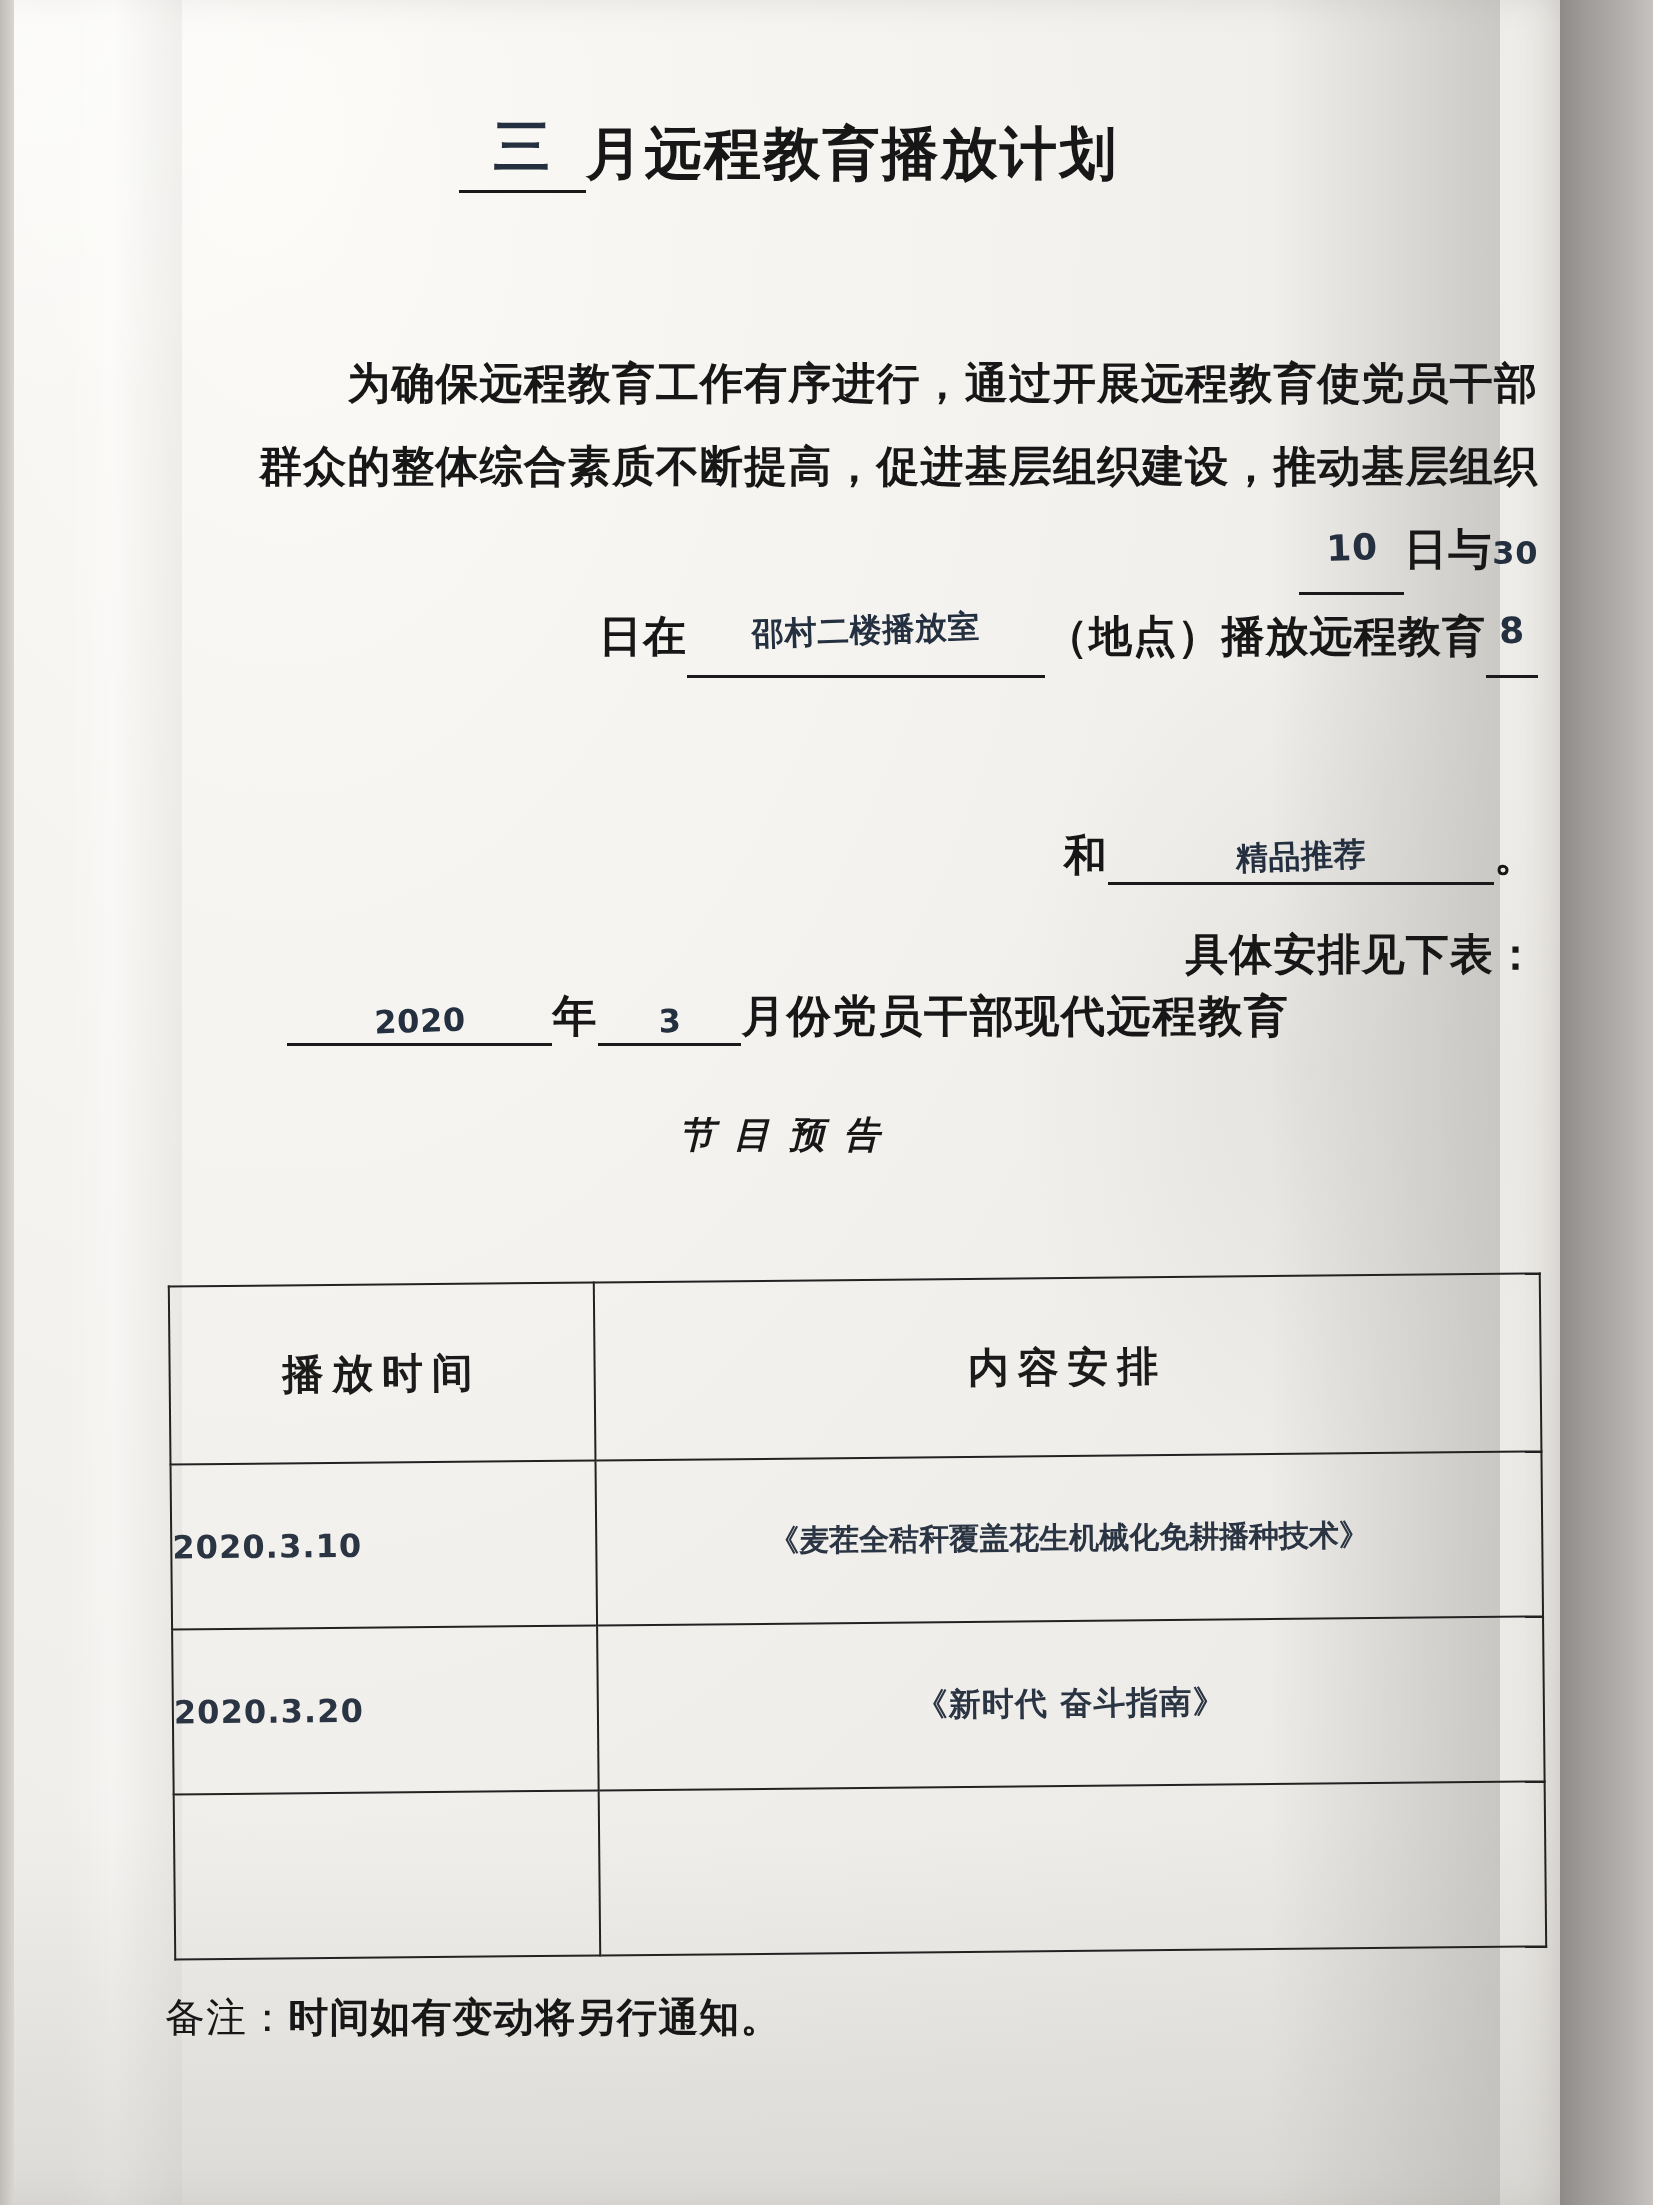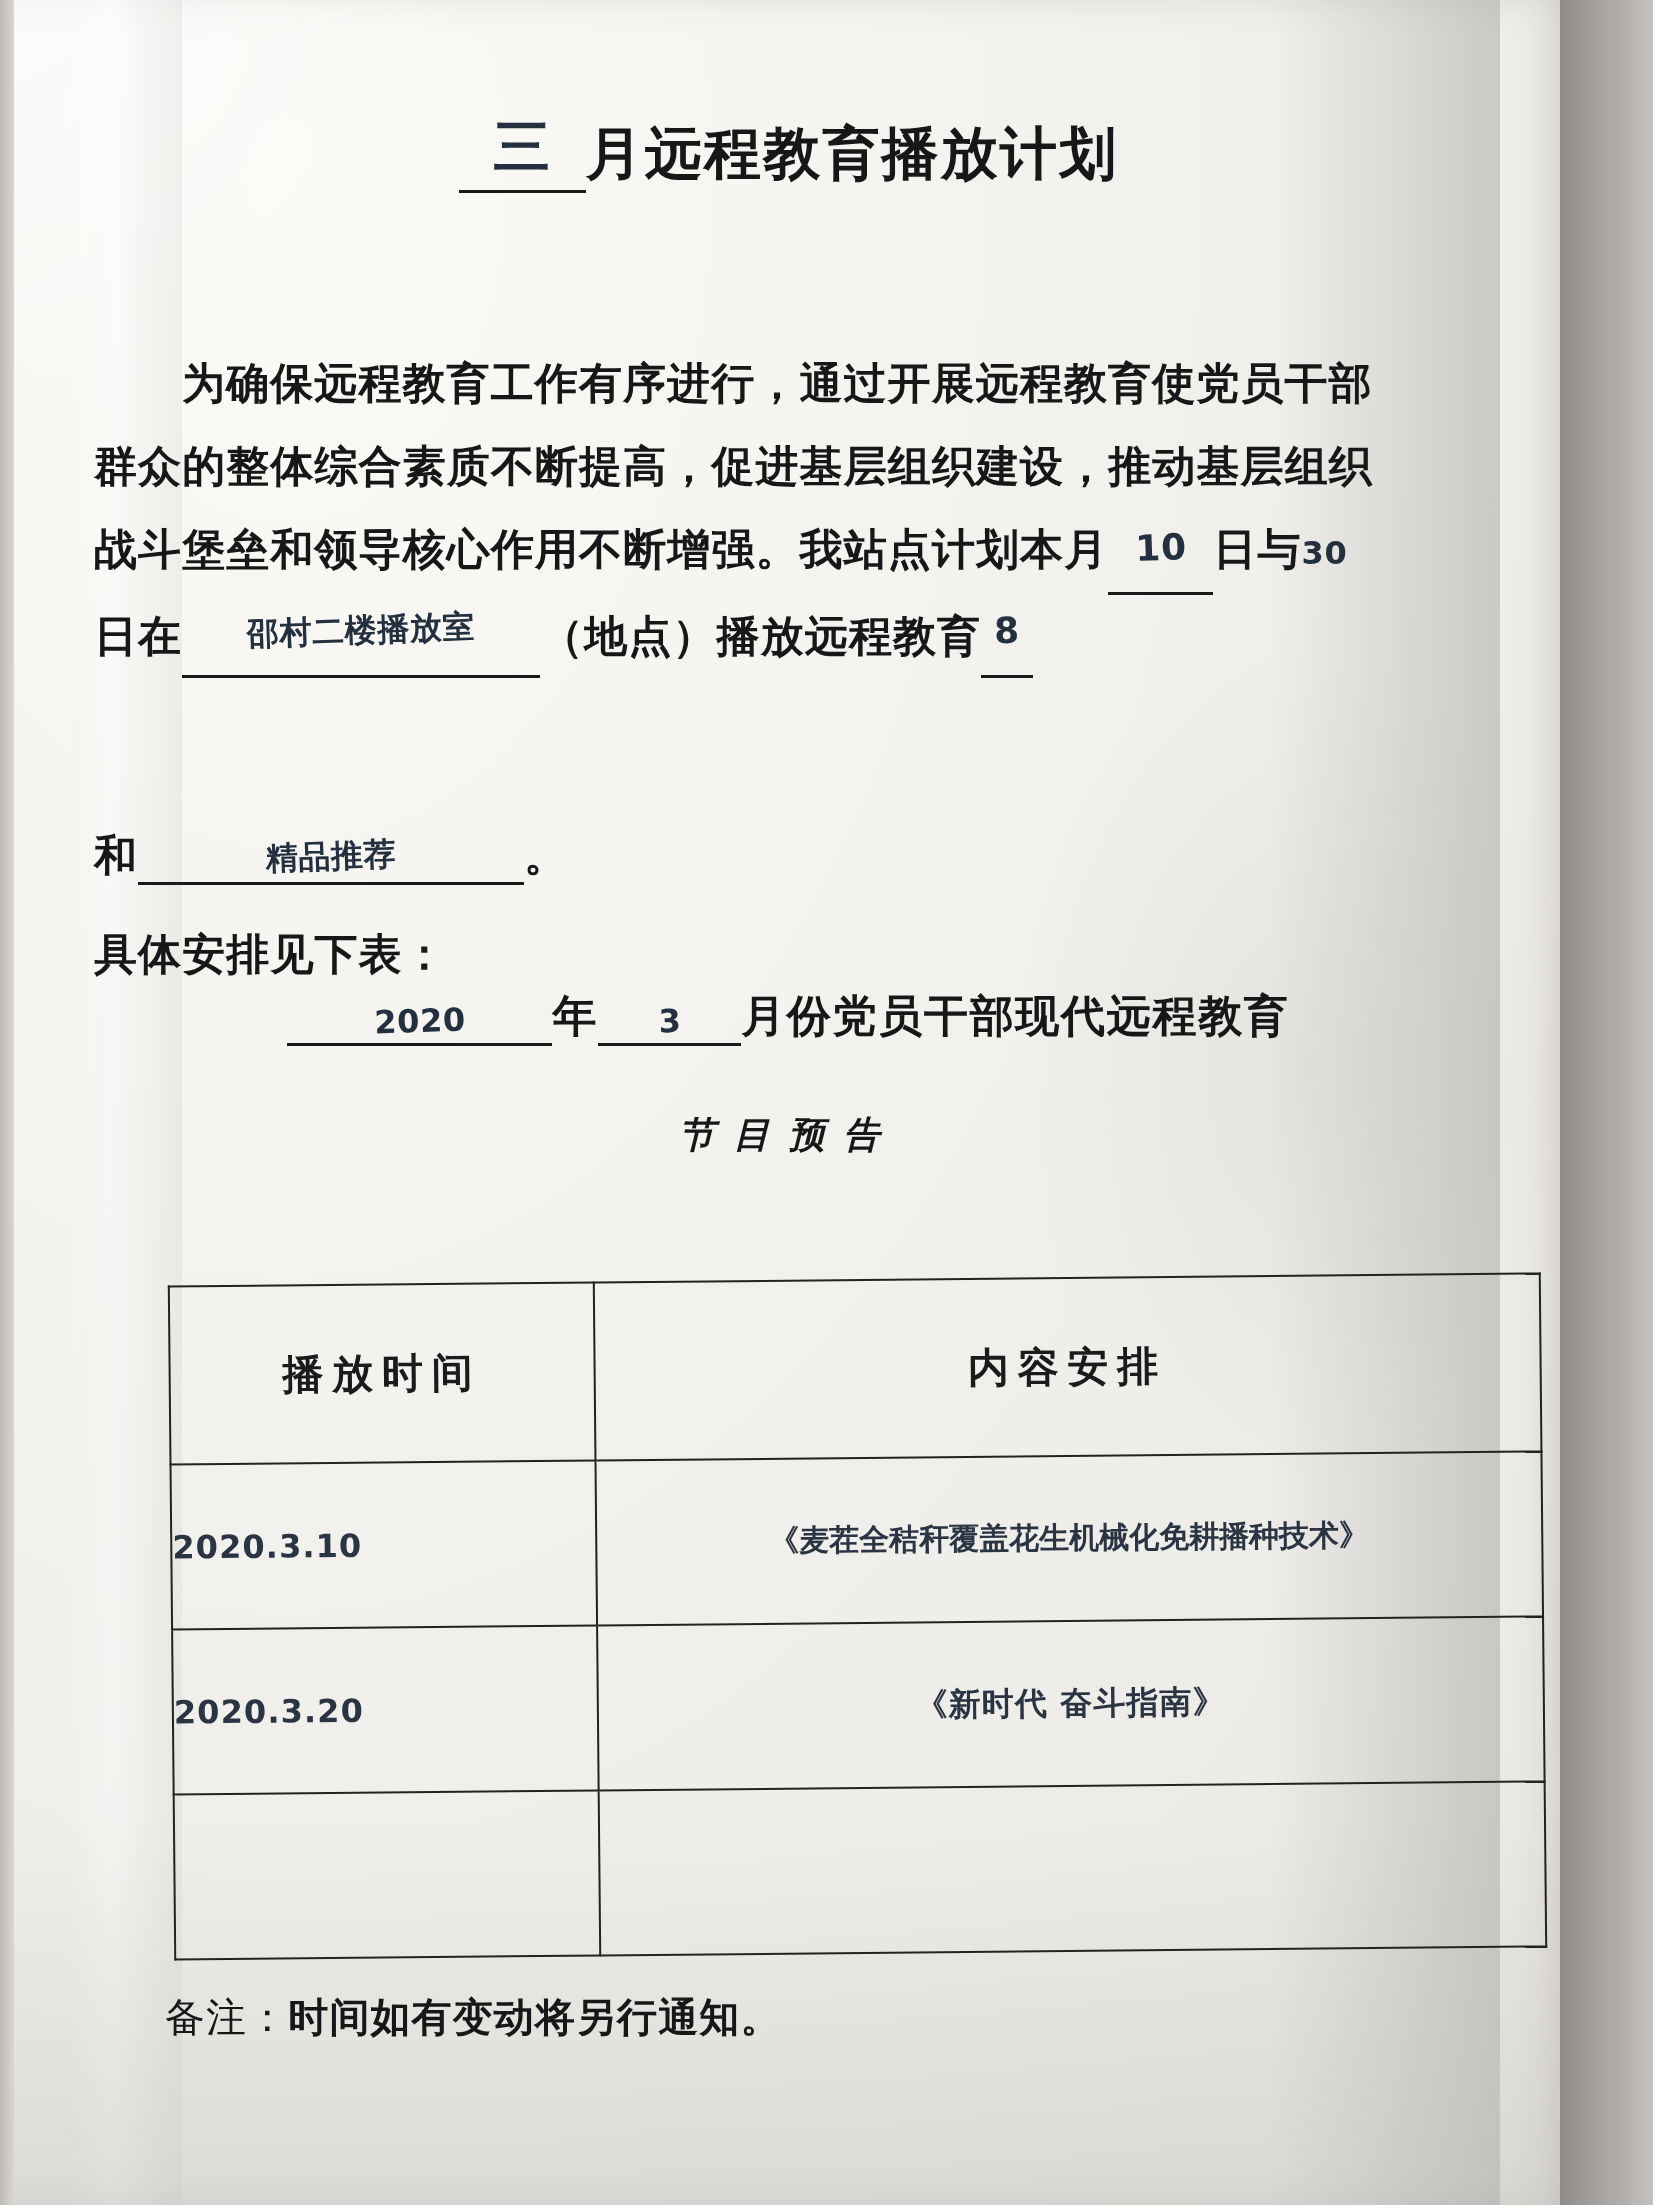--- a/index.html
+++ b/index.html
@@ -86,20 +86,21 @@
     left: 0; top: 0;
     width: 1577px;
     height: 2205px;
     color: #1b1b1b;
   }
 
   .printed {
     font-family: "DejaVu Serif", serif;
     font-weight: 700;
     color: #171717;
+    text-align: right;
   }
 
   
   .doc-title {
     position: absolute;
     top: 116px;
     left: 0;
     width: 1577px;
     text-align: center;
     font-size: 57px;
@@ -270,21 +271,21 @@
     </div>
 
     <div class="para printed">
       <div>
         <span class="indent"></span><span>为确保远程教育工作有序进行，通过开展远程教育使党员干部</span>
       </div>
       <div>
         <span>群众的整体综合素质不断提高，促进基层组织建设，推动基层组织</span>
       </div>
       <div>
-        <span>战斗堡垒和领导核心作用不断增强。我站点计划本月</span><span class="blank w-sm">
+        <span class="blank w-sm">
           <span class="hand hand-ink">10</span>
         </span><span>日与</span><span class="hand" style="font-size:32px;">30</span>
       </div>
       <div>
         <span>日在</span><span class="blank w-lg">
           <span class="hand hand-ink small">邵村二楼播放室</span>
         </span><span>（地点）播放远程教育</span><span class="blank w-xs">
           <span class="hand hand-ink">8</span>
         </span>
       </div>

